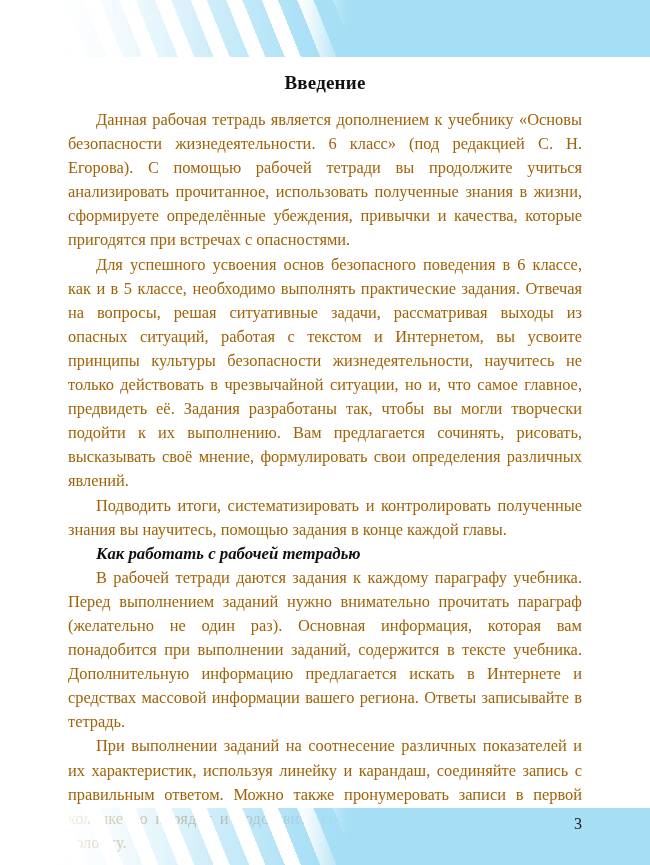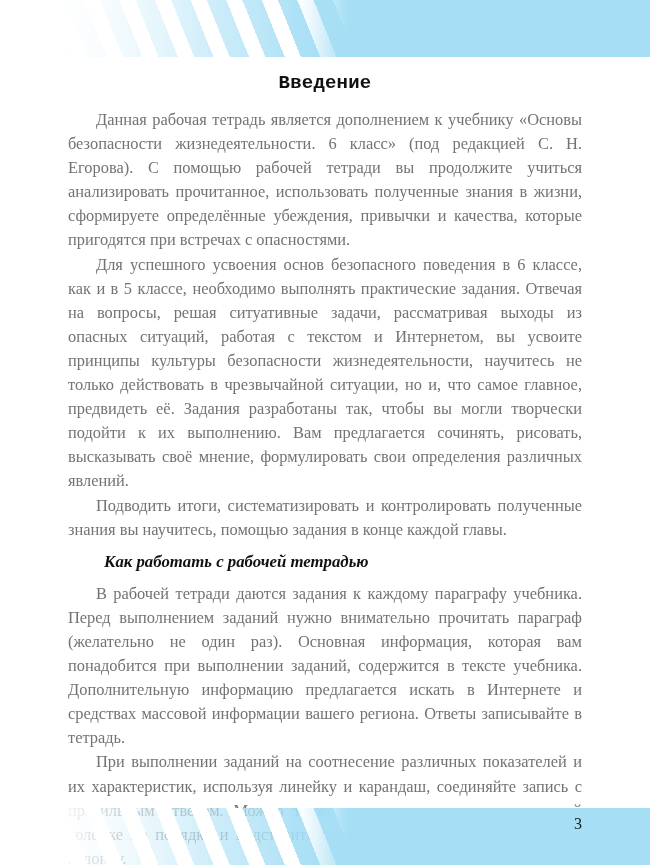--- a/index.html
+++ b/index.html
@@ -93,42 +93,42 @@
 
   
   .content {
     position: absolute;
     left: 68px;
     top: 72px;
     width: 514px;
   }
 
   .doc-title {
-    font-family: Liberation Mono, monospace;
+    font-family: Liberation Serif, serif;
     font-weight: bold;
     font-size: 19px;
     letter-spacing: 0.2px;
     text-align: center;
     color: #111111;
     margin: 0 0 14px 0;
   }
 
   p.para {
     margin: 0;
     font-size: 16.4px;
     line-height: 24.1px;
     text-align: justify;
     text-justify: inter-word;
     text-indent: 28px;
-    color: #737373;
+    color: #a16207;
     hyphens: manual;
   }
 
   .subhead {
-    margin: 8px;
+    margin: 0;
     font-size: 16.8px;
     line-height: 24.1px;
     font-style: italic;
     font-weight: bold;
     text-indent: 28px;
     color: #111111;
     text-align: left;
   }
 </style>
 </head>

